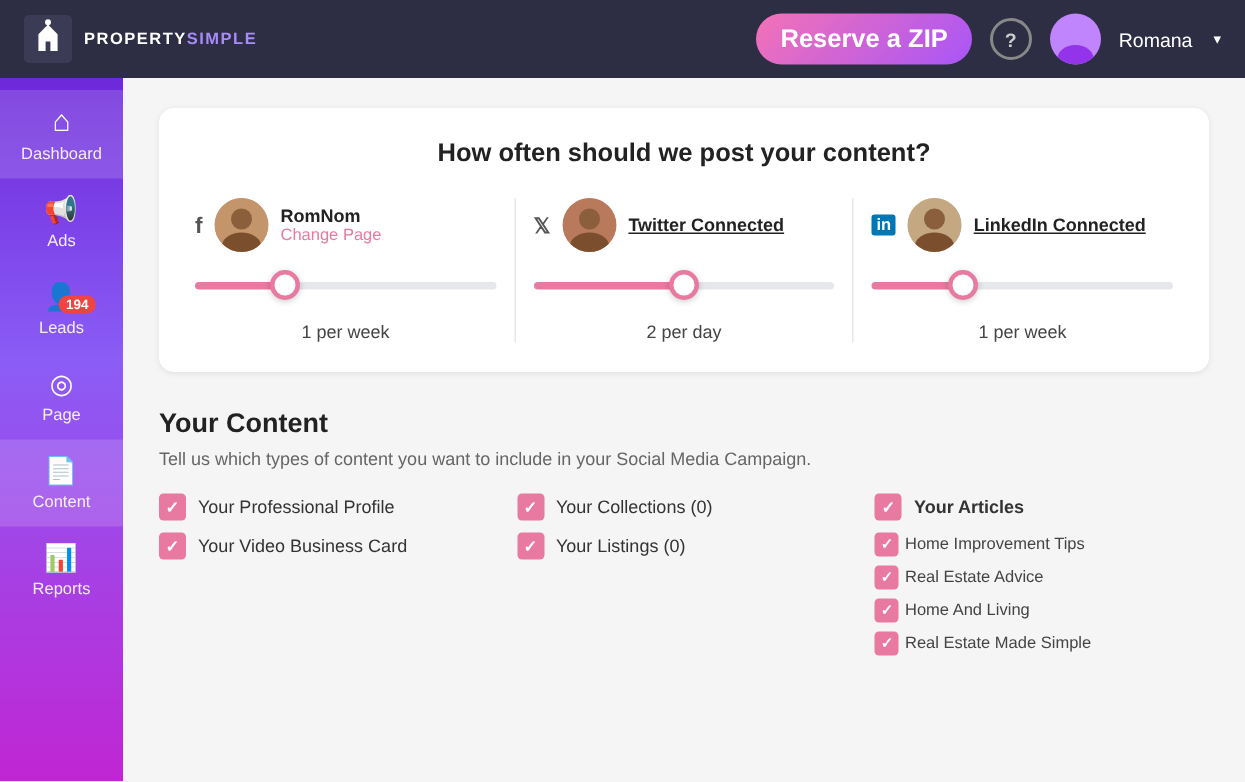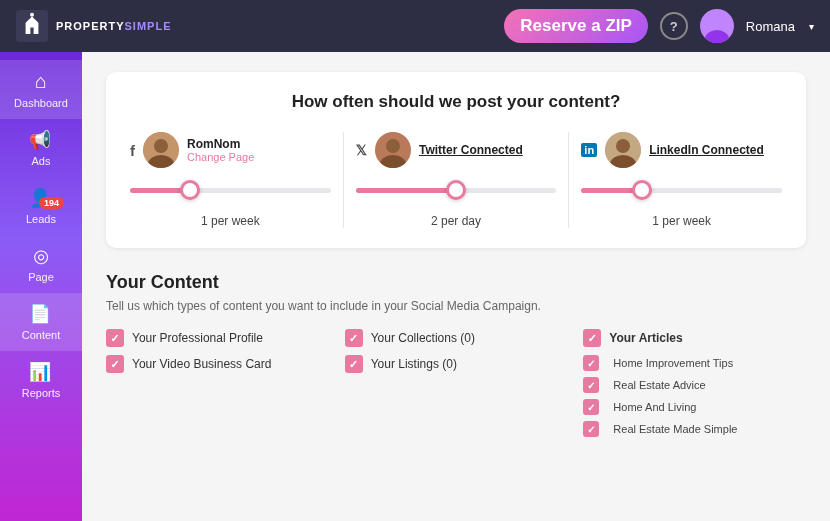--- a/index.html
+++ b/index.html
@@ -261,21 +261,21 @@
     }
     .item-label {
       font-size: 12px;
       color: #333;
       font-weight: 500;
     }
     .sub-items { padding-left: 0; }
     .sub-item {
       display: flex;
       align-items: center;
-      gap: 14px;
+      gap: 4px;
       margin-bottom: 6px;
     }
     .sub-checkbox {
       width: 16px;
       height: 16px;
       background: #e879a0;
       border-radius: 3px;
       display: flex;
       align-items: center;
       justify-content: center;

